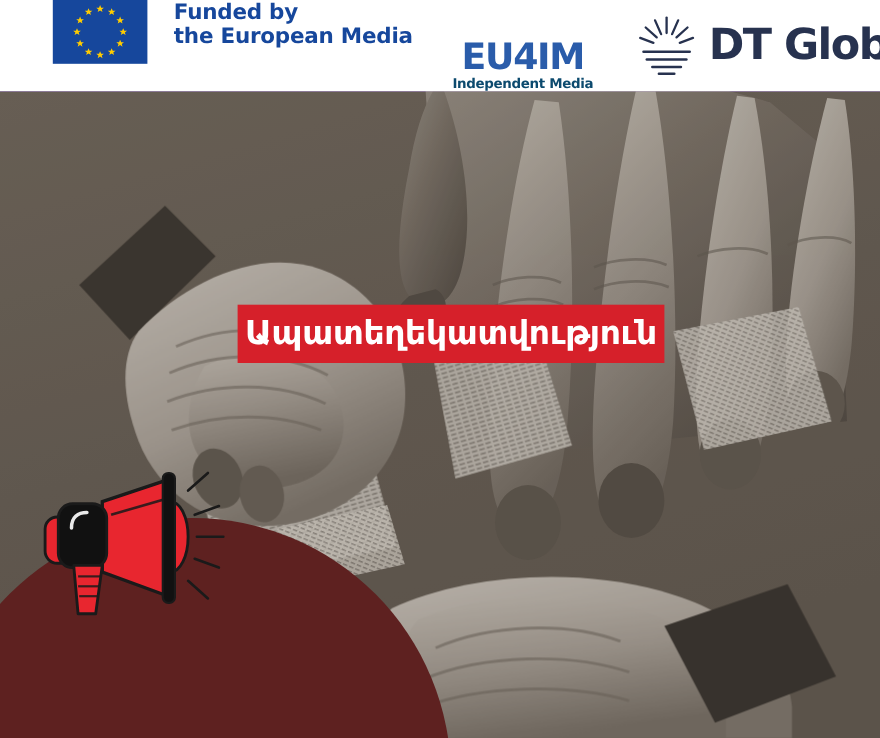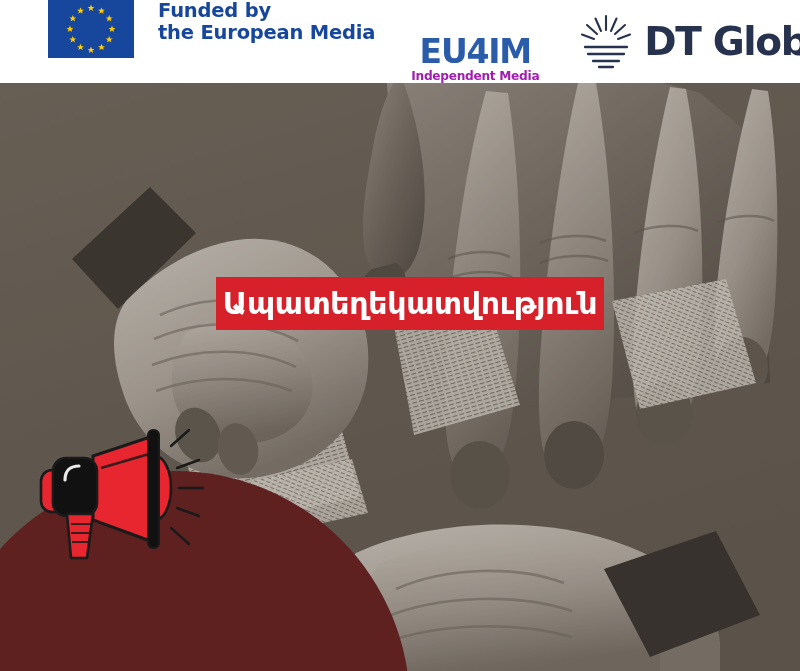--- a/index.html
+++ b/index.html
@@ -72,21 +72,21 @@
   }
   .eu4im-main {
     color: #2a5caa;
     font-weight: bold;
     font-size: 33px;
     line-height: 32px;
     letter-spacing: -1.2px;
     font-family: "DejaVu Sans", "Liberation Sans", sans-serif;
   }
   .eu4im-sub {
-    color: #a21caf;
+    color: #0c4a6e;
     font-weight: bold;
     font-size: 12.2px;
     line-height: 14px;
     letter-spacing: -0.3px;
     margin-top: 1px;
   }
 
   
   .dtglobal {
     margin-left: 28px;

